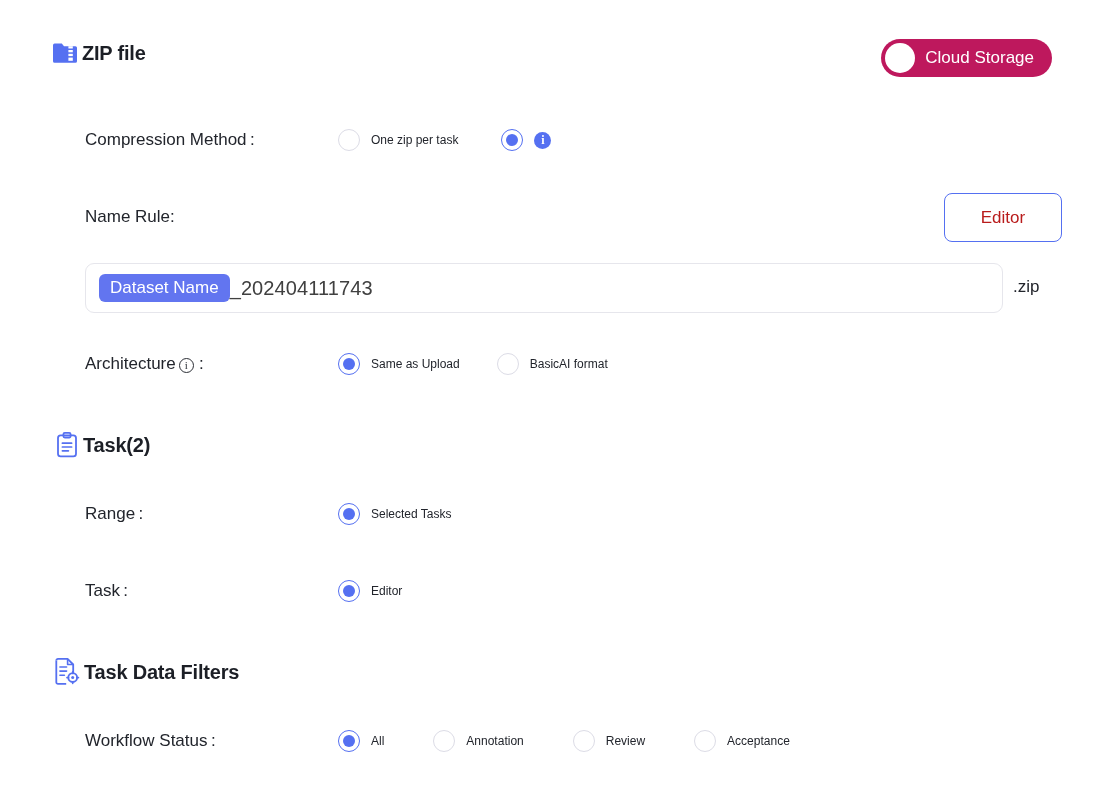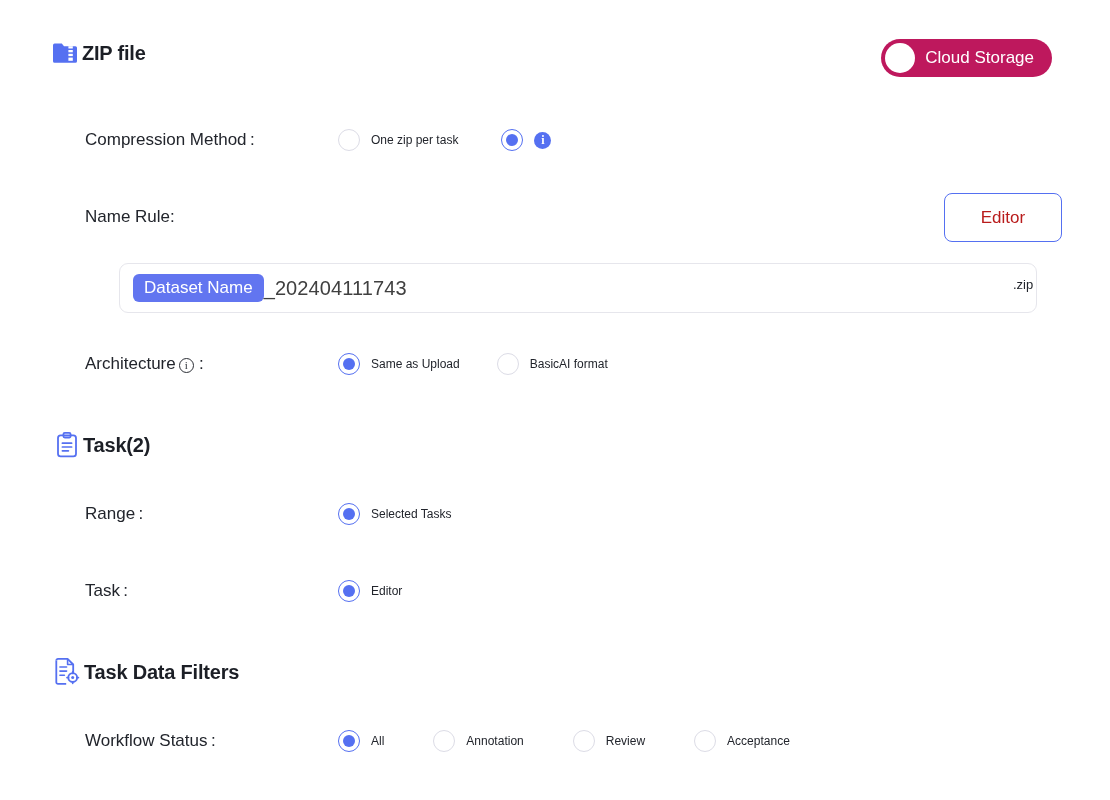--- a/index.html
+++ b/index.html
@@ -163,41 +163,40 @@
     top: 263px;
     width: 918px;
     height: 50px;
     border: 1.4px solid #e6e6ec;
     border-radius: 9px;
     background: #ffffff;
     display: flex;
     align-items: center;
     padding: 0 13px;
     gap: 0px;
-    margin-left: 34px;
   }
   .token-pill {
     background: #6275f0;
     color: #ffffff;
     font-size: 17px;
     border-radius: 6px;
     padding: 4px 11px 5px;
     line-height: 1.15;
     white-space: nowrap;
   }
   .name-rest {
     font-size: 20px;
     color: #404040;
     letter-spacing: 0.1px;
   }
   .zip-suffix {
     position: absolute;
     left: 1013px;
     top: 277px;
-    font-size: 13px;
+    font-size: 17px;
     color: #22252c;
   }
 
   
   #zip-header { position: absolute; left: 52px; top: 40px; }
   #compression-row { position: absolute; left: 85px; top: 129px; }
   #name-rule-label { position: absolute; left: 85px; top: 207px; font-size: 17px; }
   #architecture-row { position: absolute; left: 85px; top: 353px; }
   #task-header { position: absolute; left: 55px; top: 432px; }
   #range-row { position: absolute; left: 85px; top: 503px; }

